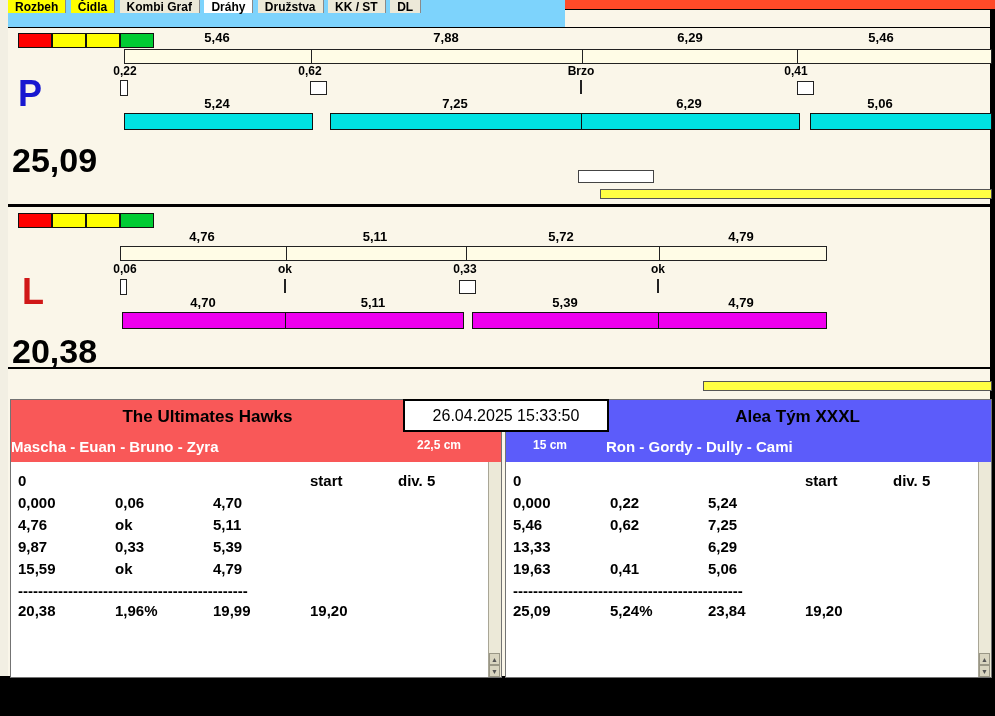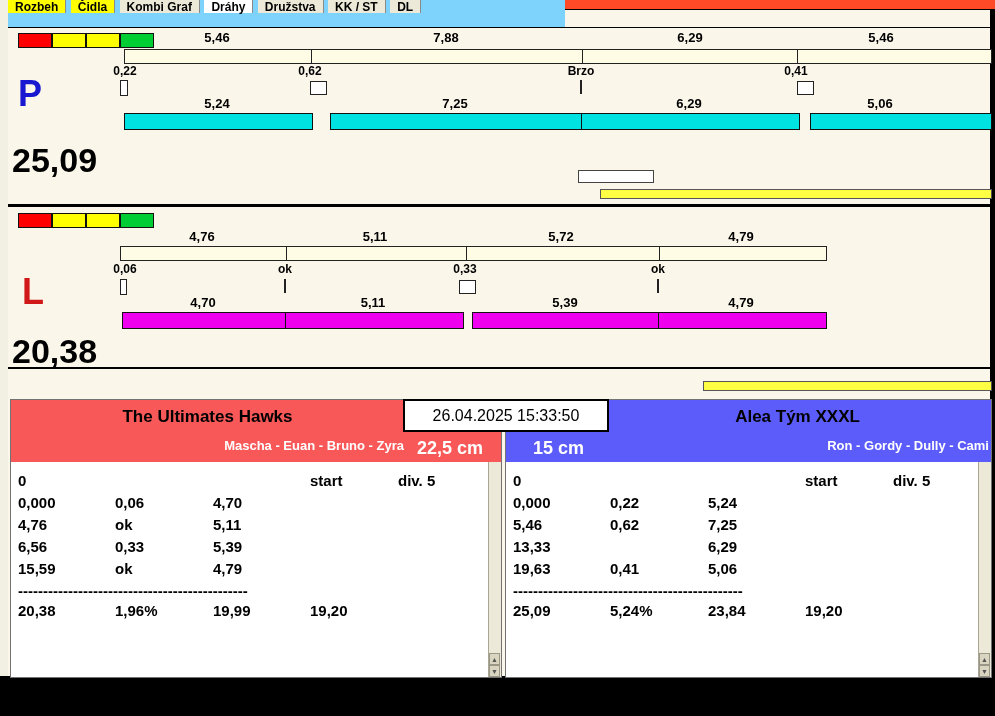--- a/index.html
+++ b/index.html
@@ -26,22 +26,22 @@
   .laneletter{position:absolute;font-size:36px;font-weight:bold;line-height:1;z-index:2;}
   .lanetotal{position:absolute;font-size:34px;font-weight:bold;line-height:1;z-index:2;}
   .indbox{position:absolute;background:#fff;border:1px solid #222;z-index:2;}
   .indline{position:absolute;width:2px;background:#222;z-index:2;}
   .minibar{position:absolute;background:#fff;border:1px solid #444;z-index:2;}
   .ybar{position:absolute;background:#ffff44;border:1px solid #555;z-index:2;}
   
   .team-panel{position:absolute;top:399px;height:277px;background:#fff;border:1px solid #737373;z-index:2;}
   .team-header{position:relative;height:62px;width:100%;}
   .team-title{position:absolute;top:7px;font-weight:bold;font-size:17px;text-align:center;color:#000;}
-  .team-sub{position:absolute;top:38px;font-weight:bold;font-size:13px;text-align:right;color:#fff;}
-  .team-dist{position:absolute;font-weight:bold;font-size:18px;color:#fff;z-index:6;}
+  .team-sub{position:absolute;top:38px;font-weight:bold;font-size:15px;text-align:left;color:#fff;}
+  .team-dist{position:absolute;font-weight:bold;font-size:12px;color:#fff;z-index:6;}
   .team-body{position:absolute;left:0;right:12px;top:62px;bottom:0;background:#fff;
              font-weight:bold;font-size:15px;padding-top:10px;overflow:hidden;}
   .trow{position:relative;height:22px;}
   .seprow{position:relative;height:20px;overflow:hidden;}
   .tcell{position:absolute;top:0;white-space:pre;}
   .c0{left:7px}.c1{left:104px}.c2{left:202px}.cs{left:299px}.cd{left:387px}
   .scrollbar{position:absolute;top:62px;bottom:0;right:0;width:12px;background:#ece9d8;
              border-left:1px solid #a9a696;}
   .sb-btn{position:absolute;left:0;width:11px;height:12px;background:#d9d5c0;border:1px solid #9a9786;
           font-size:7px;line-height:11px;text-align:center;color:#555;box-sizing:border-box;}
@@ -173,21 +173,21 @@
             <span class="tcell c0">0,000</span>
             <span class="tcell c1">0,06</span>
             <span class="tcell c2">4,70</span>
           </div>
           <div class="trow">
             <span class="tcell c0">4,76</span>
             <span class="tcell c1">ok</span>
             <span class="tcell c2">5,11</span>
           </div>
           <div class="trow">
-            <span class="tcell c0">6,56</span>
+            <span class="tcell c0">9,87</span>
             <span class="tcell c1">0,33</span>
             <span class="tcell c2">5,39</span>
           </div>
           <div class="trow">
             <span class="tcell c0">15,59</span>
             <span class="tcell c1">ok</span>
             <span class="tcell c2">4,79</span>
           </div>
         </div>
       <div class="seprow">

